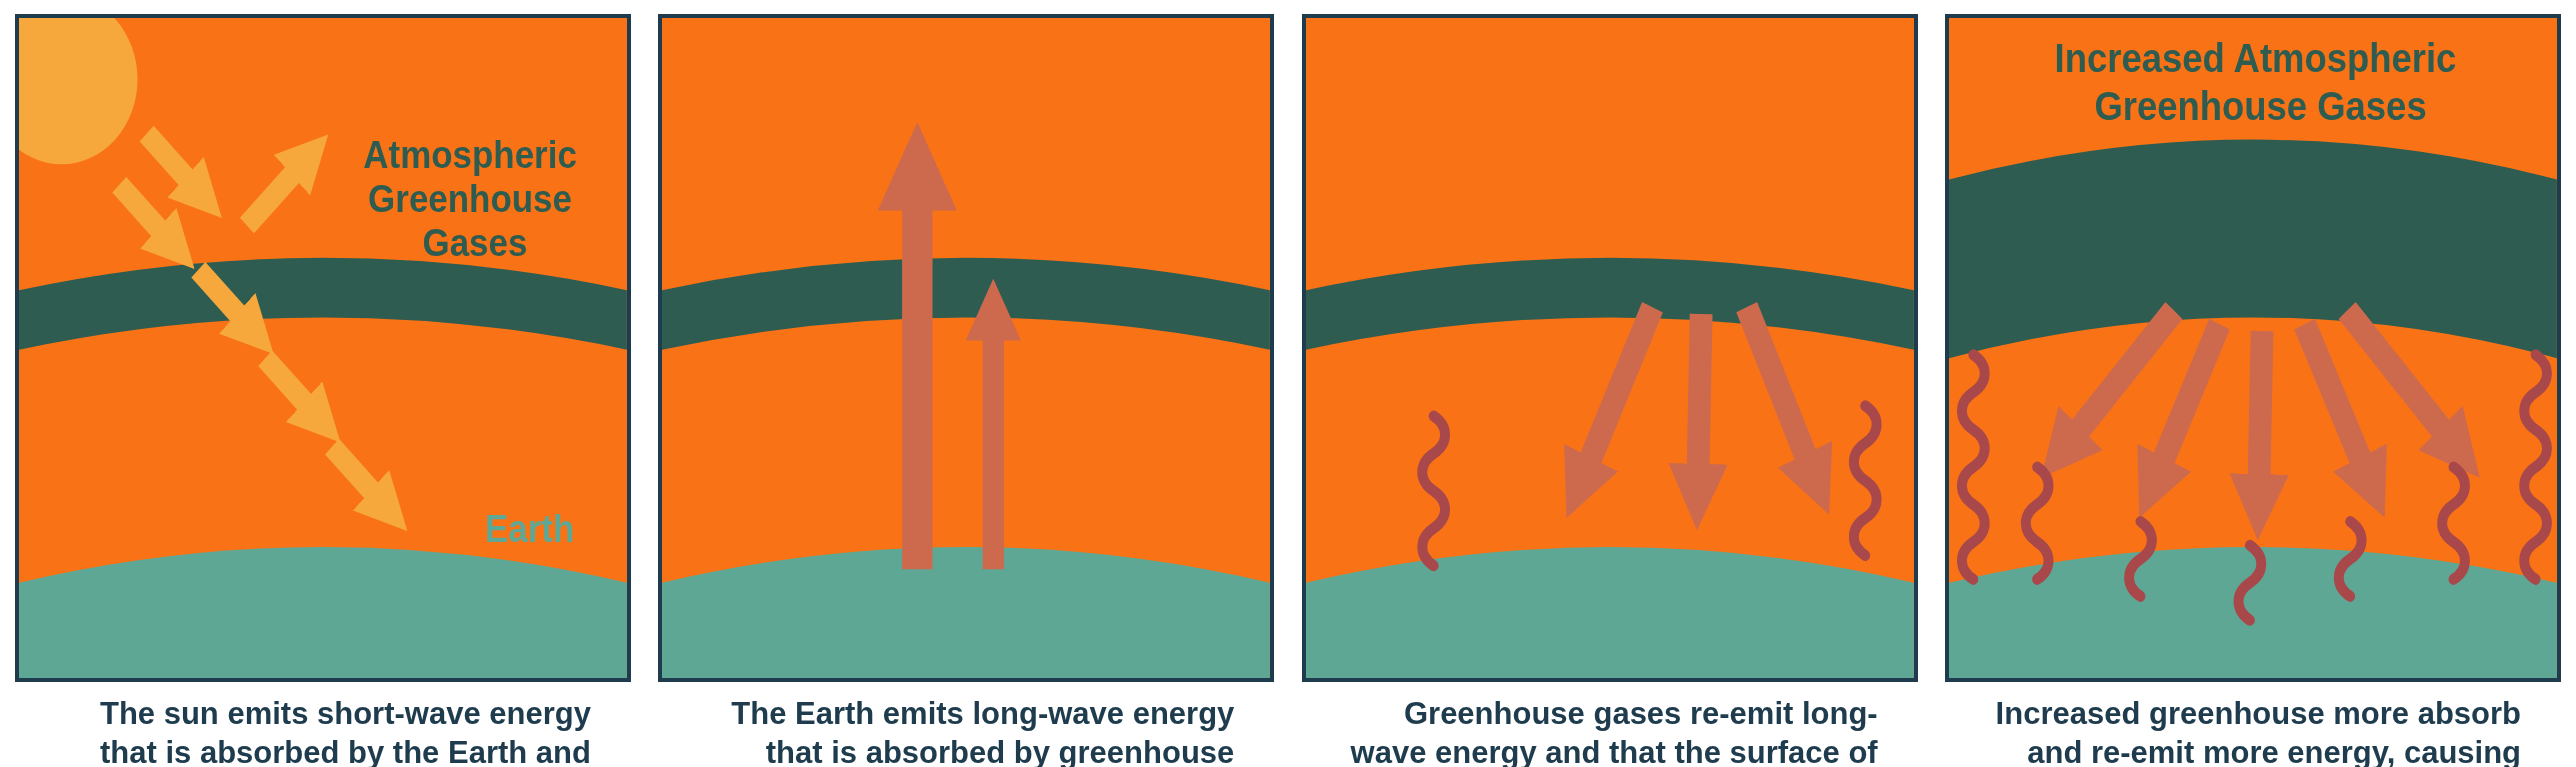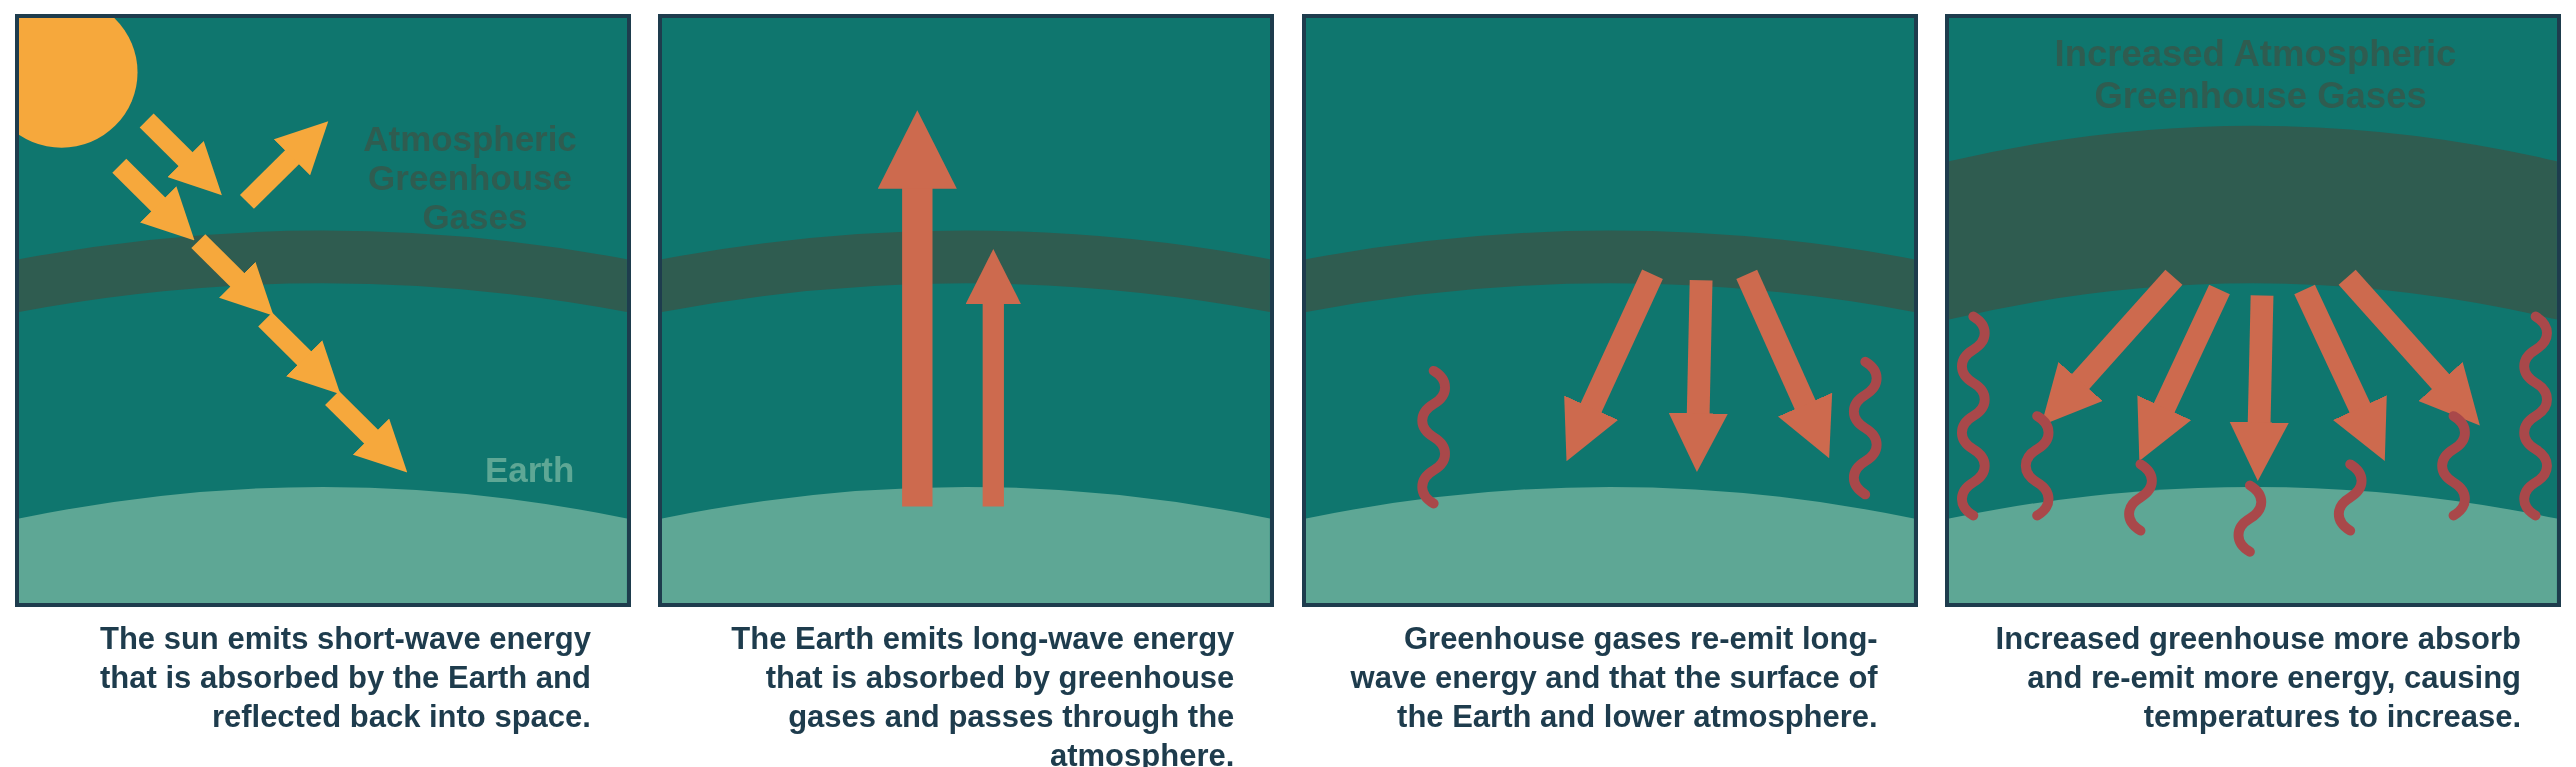--- a/index.html
+++ b/index.html
@@ -10,21 +10,21 @@
   *{box-sizing:border-box;}
   body{
     margin:0; width:2576px; height:768px; background:#ffffff;
     font-family:"Liberation Sans", sans-serif;
   }
   .strip{
     display:flex; gap:27.5px; padding:13.7px 15px 0 15px; width:100%;
   }
   .panel{ flex:1; margin:0; }
   .panel-box{
-    height:593px; border:4.1px solid var(--navy); background:#0f766e; overflow:hidden;
+    height:668px; border:4.1px solid var(--navy); background:#f97316; overflow:hidden;
   }
   svg.scene{ width:100%; height:100%; display:block; }
   .caption{
     margin:12.4px auto 0 auto; max-width:536px; text-align:right;
     font-size:31px; line-height:1.26; font-weight:700; color:var(--navy);
   }
   .fill-orange{ fill:var(--orange); }
   .fill-rust{ fill:var(--rust); }
   .fill-band{ fill:var(--band-green); }
   .fill-earth{ fill:var(--earth-teal); }

